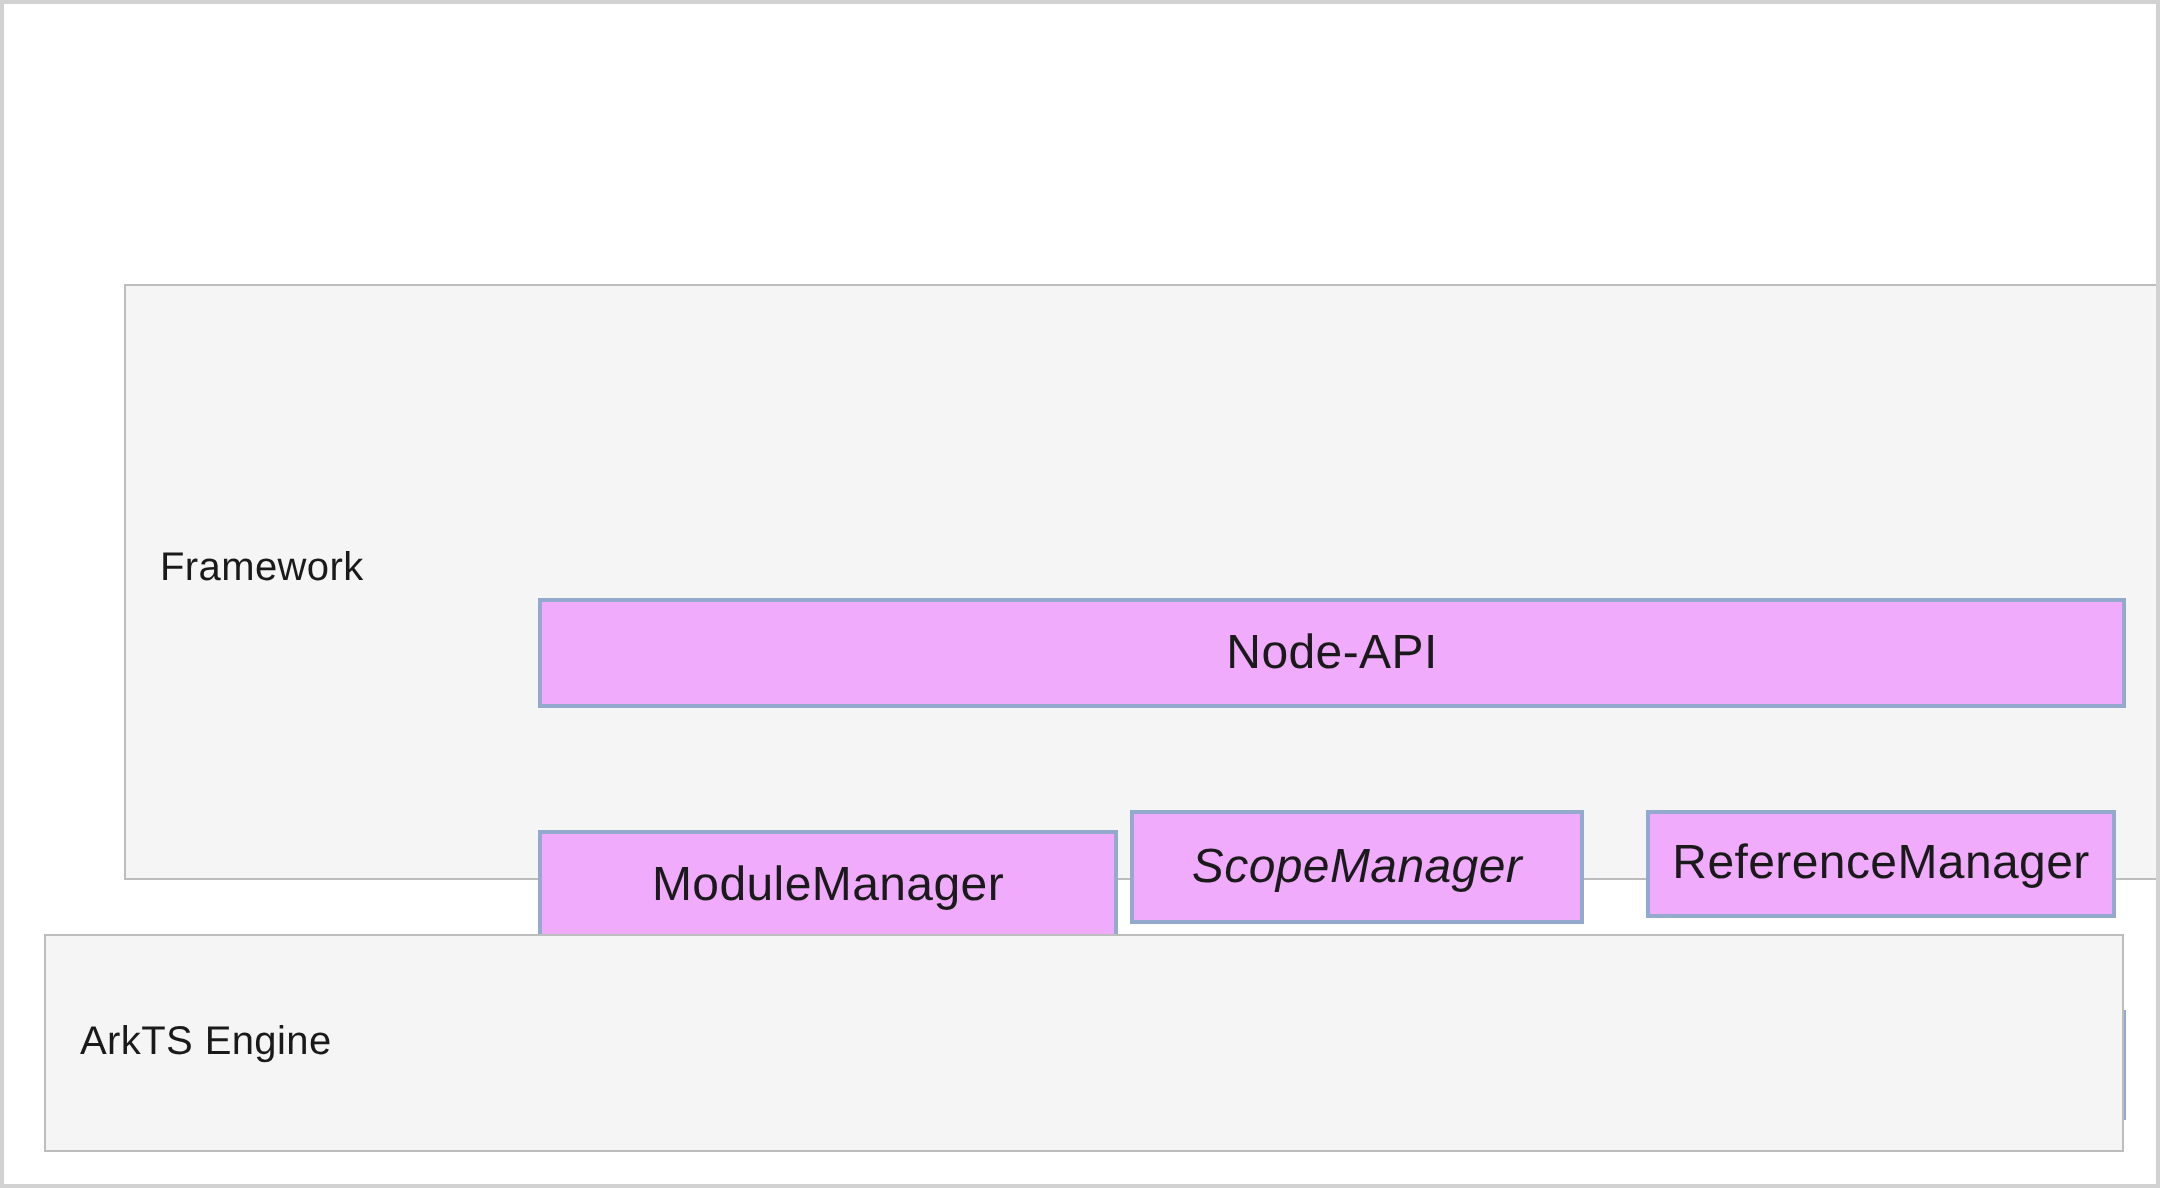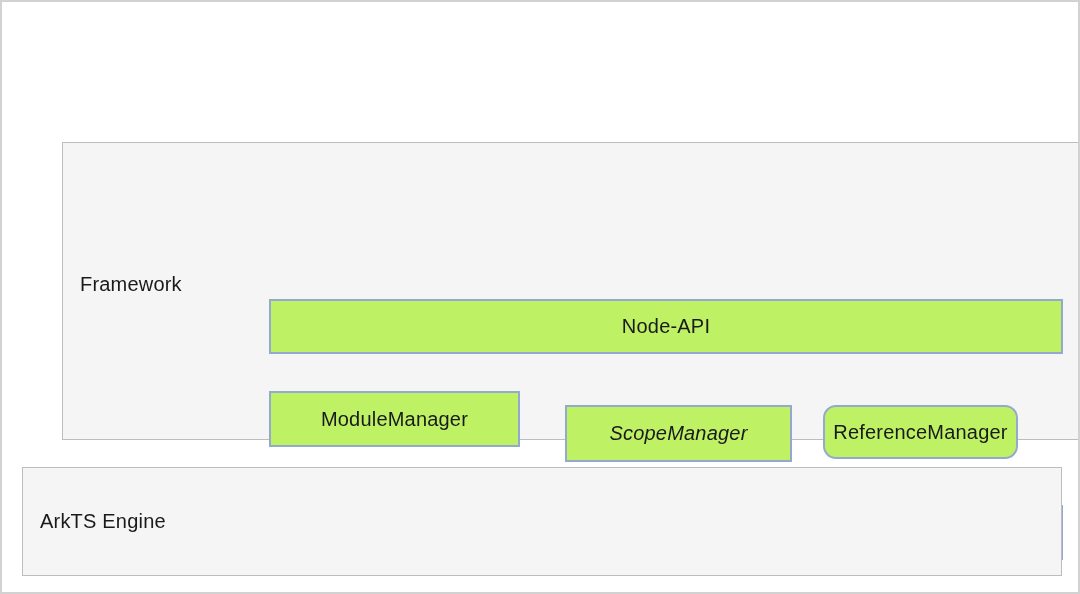--- a/index.html
+++ b/index.html
@@ -83,59 +83,58 @@
 
   .label-engine {
     left: 17px;
     top: 42px;
   }
 
   
   .node {
     position: absolute;
     box-sizing: border-box;
-    background: #bef264;
+    background: #f0abfc;
     border: 2px solid #93a9ce;
     display: flex;
     align-items: center;
     justify-content: center;
-    font-size: 20px;
+    font-size: 24px;
     color: #1a1a1a;
     letter-spacing: 0.2px;
     text-align: center;
   }
 
   .node-node-api {
     left: 206px;
     top: 156px;
     width: 794px;
     height: 55px;
   }
 
   .node-module-manager {
     left: 206px;
-    top: 248px;
-    width: 251px;
+    top: 272px;
+    width: 290px;
     height: 56px;
   }
 
   .node-scope-manager {
     left: 502px;
     top: 262px;
     width: 227px;
     height: 57px;
     font-style: italic;
   }
 
   .node-reference-manager {
     left: 760px;
     top: 262px;
-    width: 195px;
+    width: 235px;
     height: 54px;
-    border-radius: 13px;
   }
 
   .node-native-engine {
     left: 206px;
     top: 362px;
     width: 794px;
     height: 55px;
   }
 </style>
 </head>

